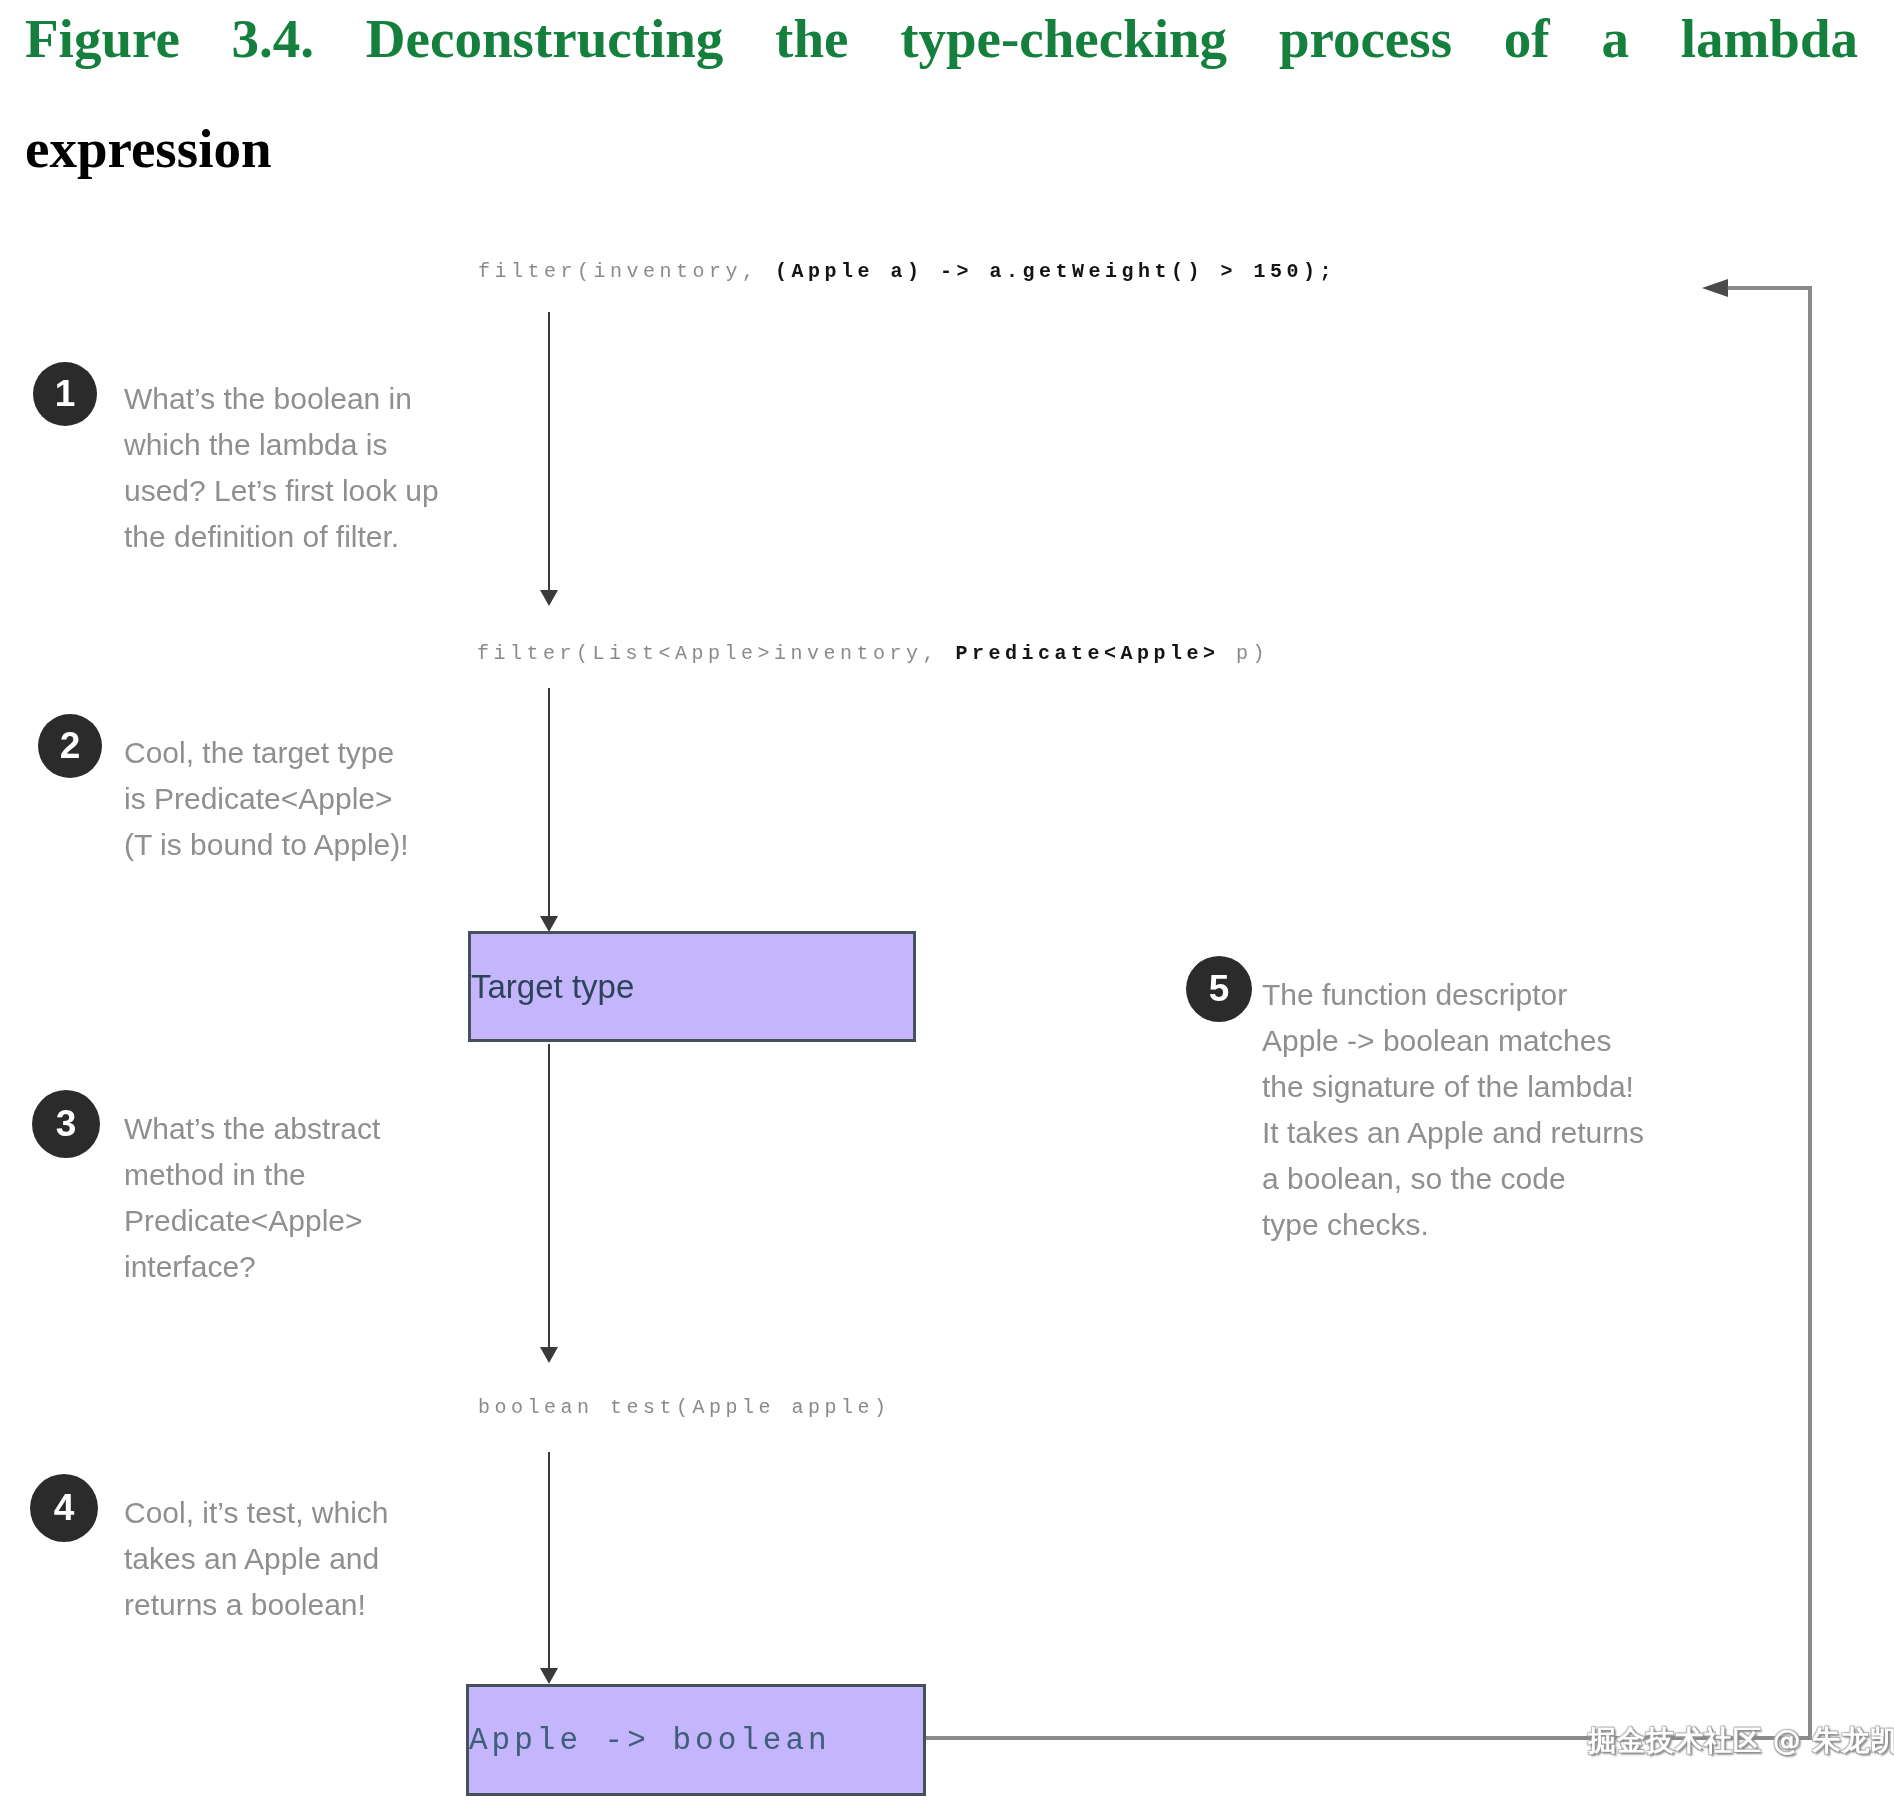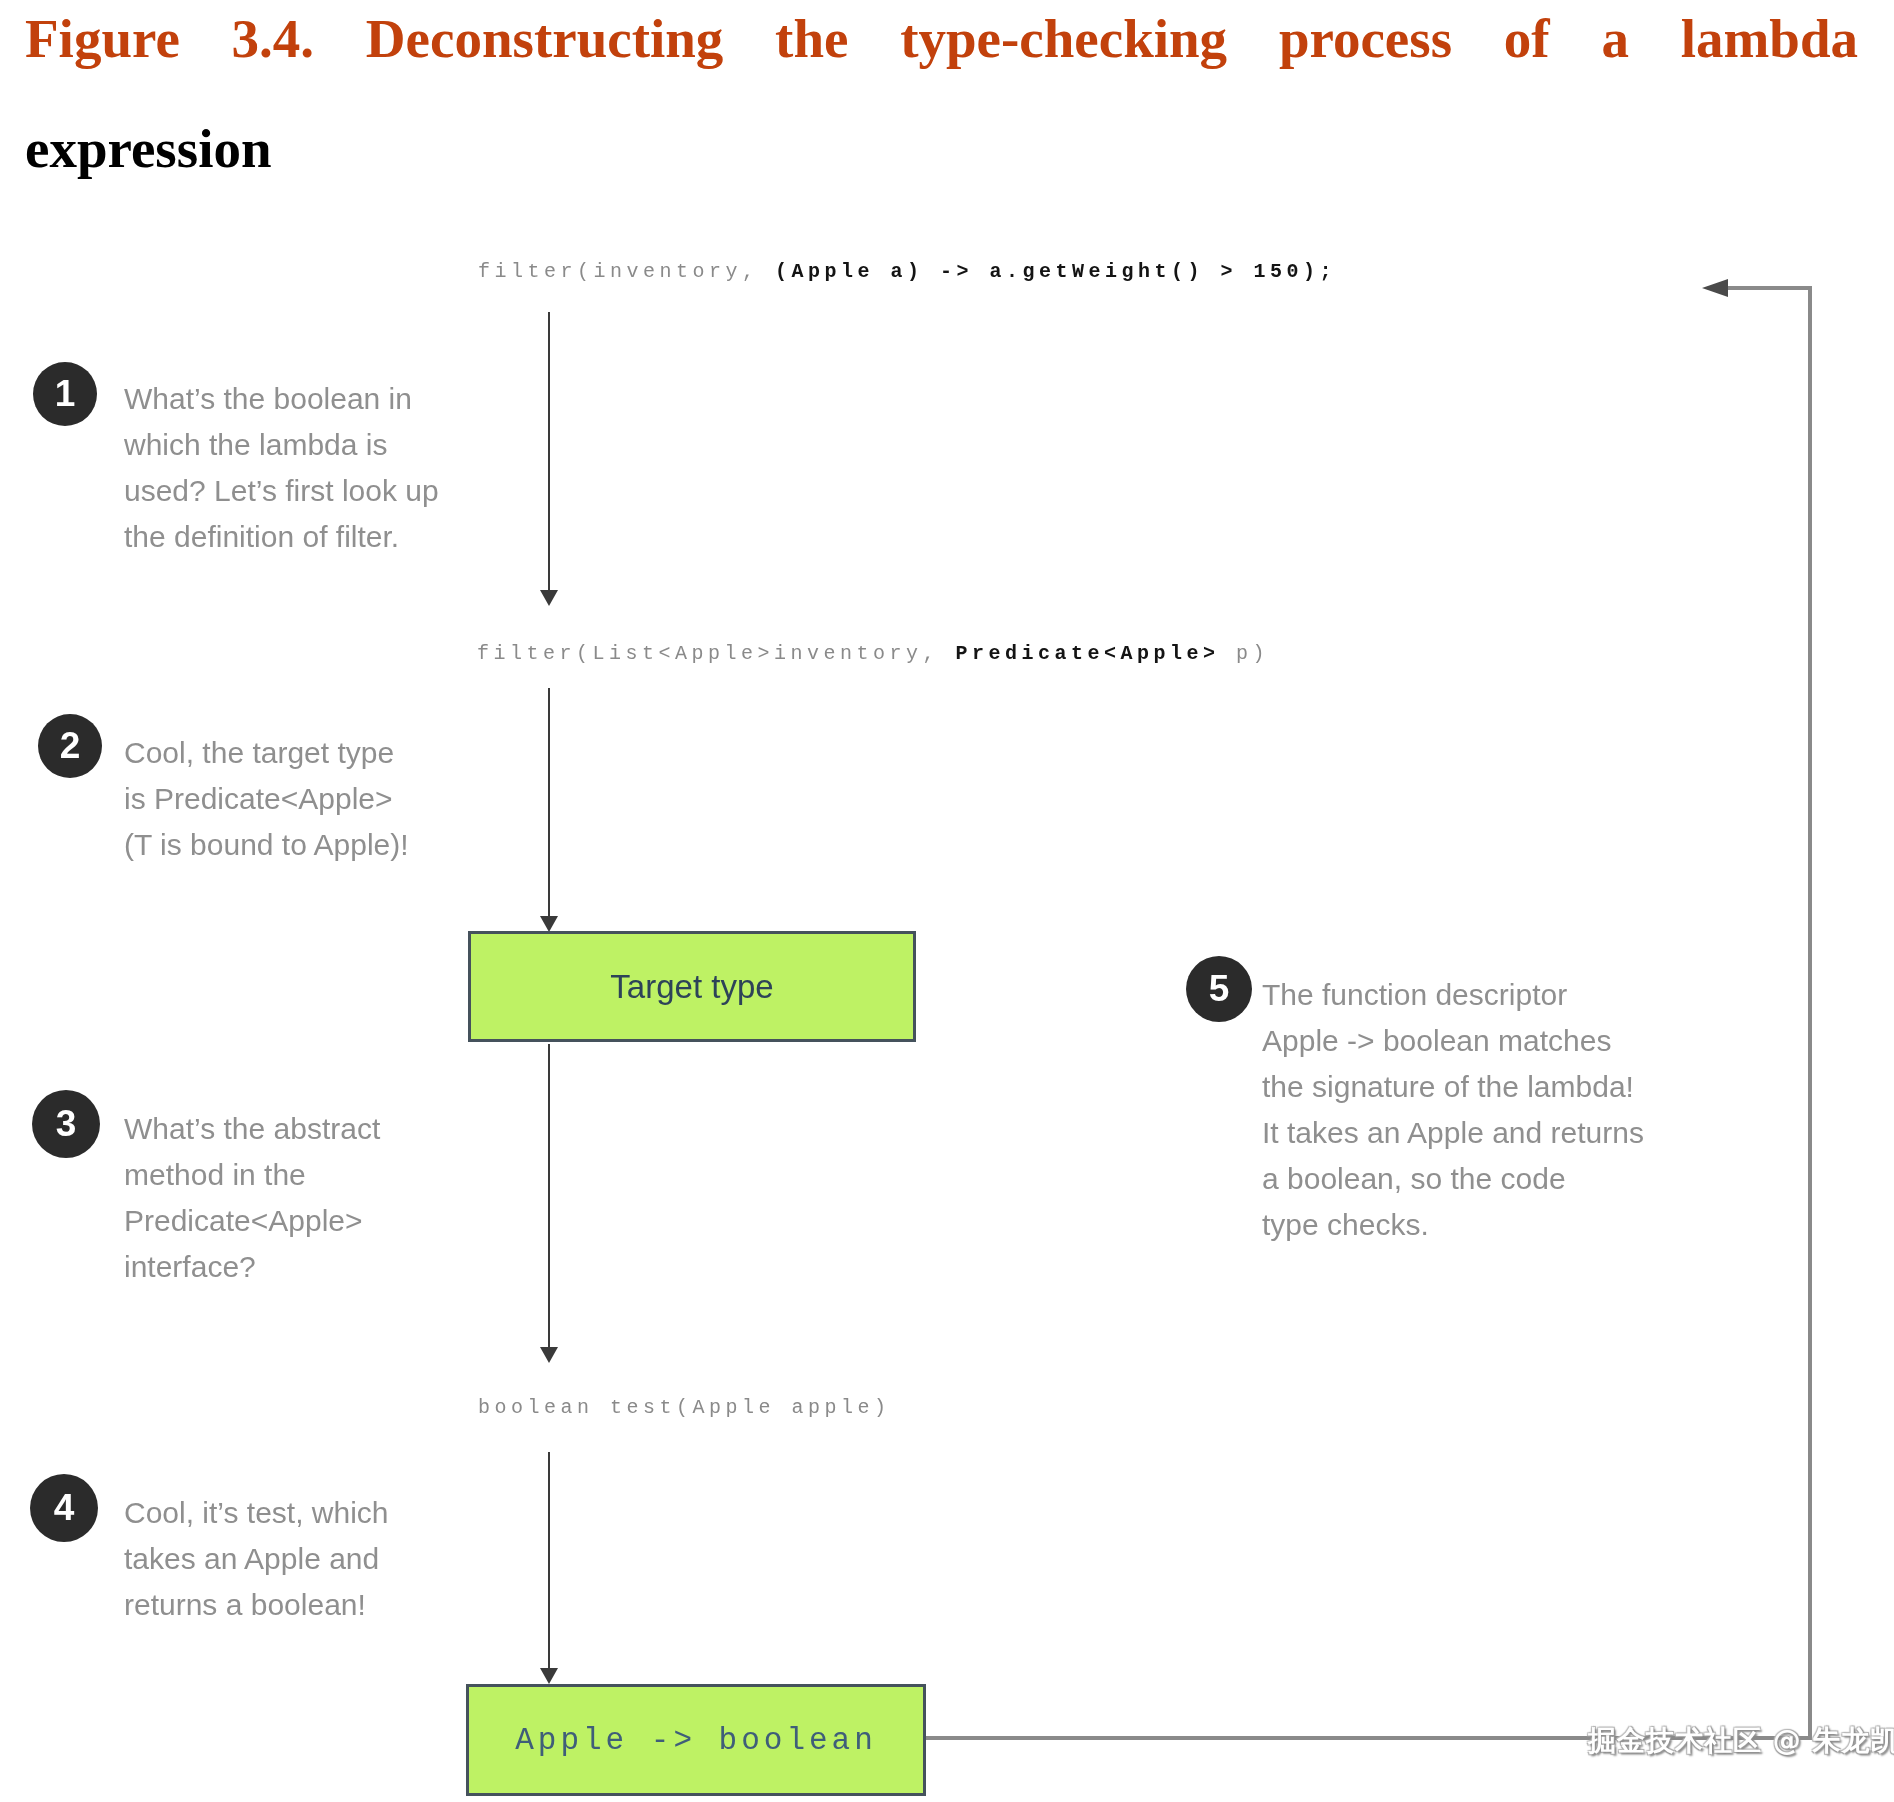--- a/index.html
+++ b/index.html
@@ -4,21 +4,21 @@
 <style>
   html,body{margin:0;padding:0;background:#fff;}
   .canvas{
     position:relative; width:1894px; height:1802px; background:#ffffff;
     overflow:hidden; font-family:"Liberation Sans",sans-serif;
   }
   
   .title-l1{
     position:absolute; left:25px; top:8px; width:1833px;
     font-family:"Liberation Serif",serif; font-weight:700; font-size:55px;
-    line-height:62px; color:#c2410c;
+    line-height:62px; color:#15803d;
     text-align:justify; text-align-last:justify;
   }
   .title-l2{
     position:absolute; left:25px; top:118px;
     font-family:"Liberation Serif",serif; font-weight:700; font-size:55px;
     line-height:62px; color:#000000;
   }
   
   .code{
     position:absolute; font-family:"Liberation Mono","DejaVu Sans Mono",monospace;
@@ -28,22 +28,22 @@
   .c-bold{color:#141414; font-weight:700;}
   
   .vflow{position:absolute; left:548px; width:2px; background:#3a3a3a;}
   .ah-down{
     position:absolute; left:540px; width:0; height:0;
     border-left:9px solid transparent; border-right:9px solid transparent;
     border-top:16px solid #3a3a3a;
   }
   
   .box{
-    position:absolute; background:#bef264; border:3px solid #45525c;
-    display:flex; align-items:center; justify-content:center;
+    position:absolute; background:#c4b5fd; border:3px solid #45525c;
+    display:flex; align-items:center; justify-content:flex-start;
   }
   .box-label-sans{font-size:33px; color:#2d4358;}
   .box-label-mono{
     font-family:"Liberation Mono","DejaVu Sans Mono",monospace;
     font-size:31px; letter-spacing:4px; color:#3f5e79;
   }
   
   .loop-seg{position:absolute; background:#8a8a8a;}
   .loop-arrow-left{
     position:absolute; left:1702px; top:279px; width:0; height:0;

